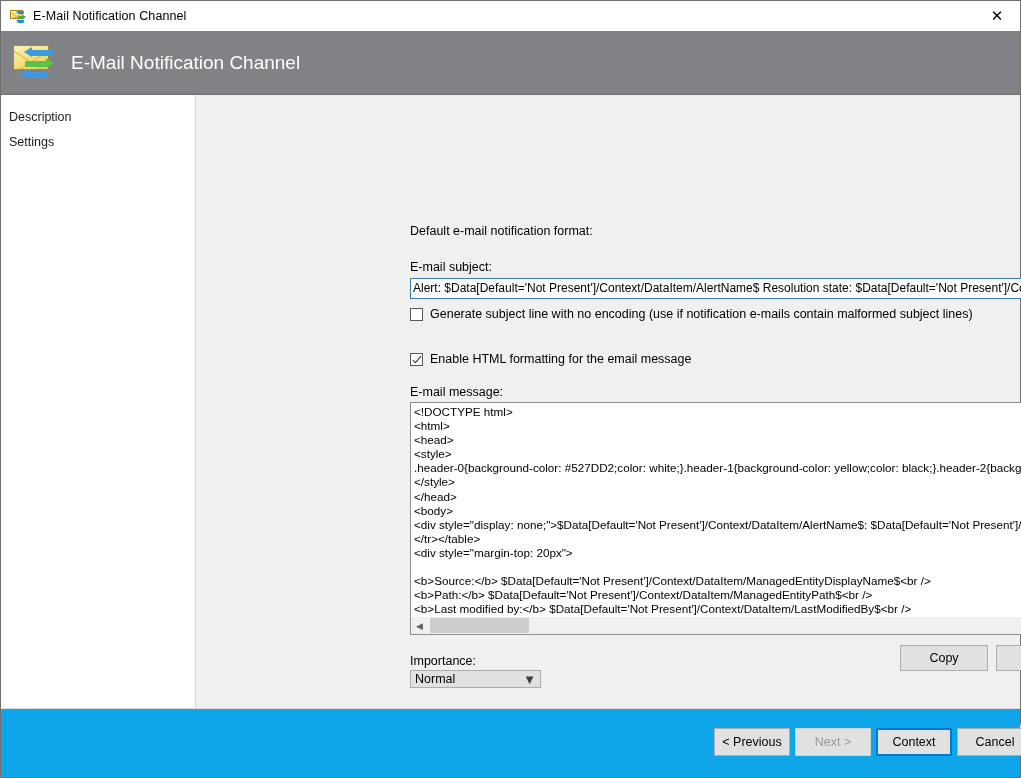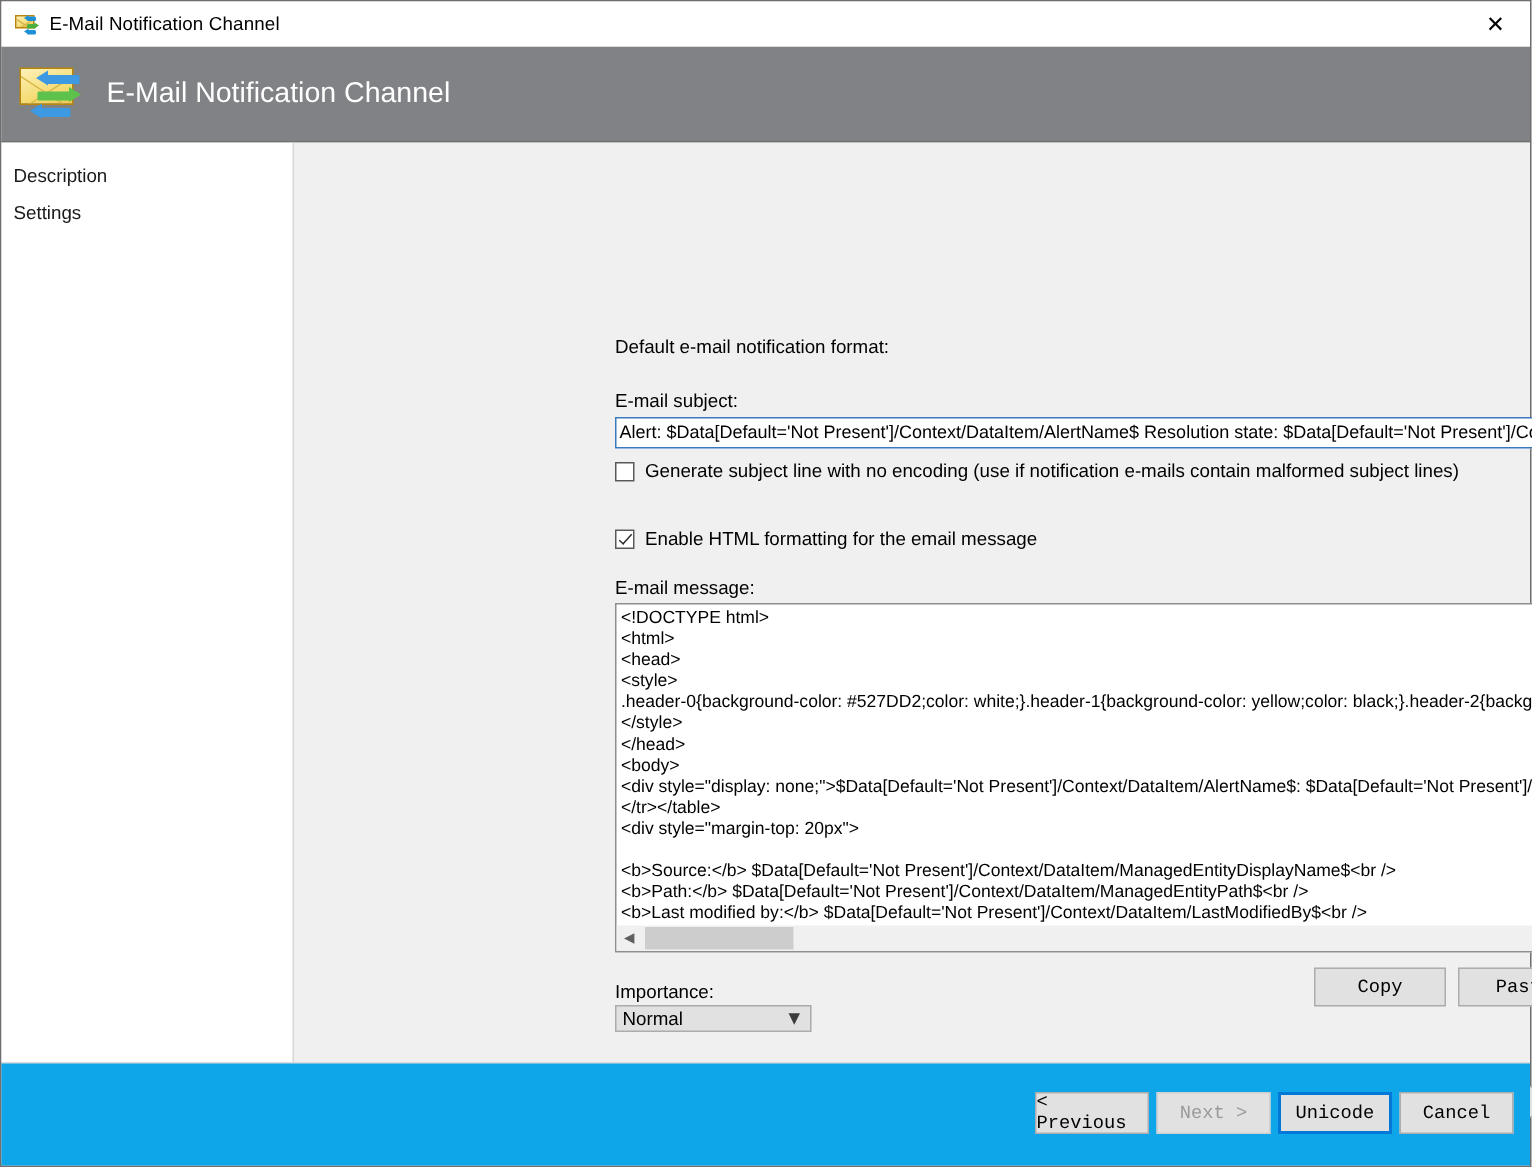--- a/index.html
+++ b/index.html
@@ -220,27 +220,28 @@
     background: #cdcdcd;
     cursor: default;
   }
 
   
   .pbtn {
     position: absolute;
     box-sizing: border-box;
     background: #e1e1e1;
     border: 1px solid #adadad;
-    font-family: Liberation Mono, monospace;
+    font-family: Liberation Sans, sans-serif;
     font-size: 12.5px;
     color: #000;
     display: flex;
     align-items: center;
     justify-content: center;
     cursor: default;
+    margin-left: 24px;
   }
   .pbtn.disabled { color: #9a9a9a; background:#e1e1e1; border-color:#cfcfcf; }
   .pbtn.default { border: 2px solid #0078d7; background:#e1e1e1; }
 
   
   .combo {
     position: absolute;
     box-sizing: border-box;
     background: #e1e1e1;
     border: 1px solid #acacac;
@@ -406,17 +407,17 @@
         <span class="cval">Unicode (UTF-8)</span>
 
       </div>
 
     </div>
   </div>
 
   <div class="footer">
     <div class="pbtn" style="left:689px; top:19px; width:76px; height:28px;">&lt; Previous</div>
     <div class="pbtn disabled" style="left:770px; top:19px; width:76px; height:28px;">Next &gt;</div>
-    <div class="pbtn default" style="left:851px; top:19px; width:76px; height:28px;">Unicode</div>
+    <div class="pbtn default" style="left:851px; top:19px; width:76px; height:28px;">Context</div>
     <div class="pbtn" style="left:932px; top:19px; width:76px; height:28px;">Cancel</div>
   </div>
 
 </div>
 
 </body></html>

